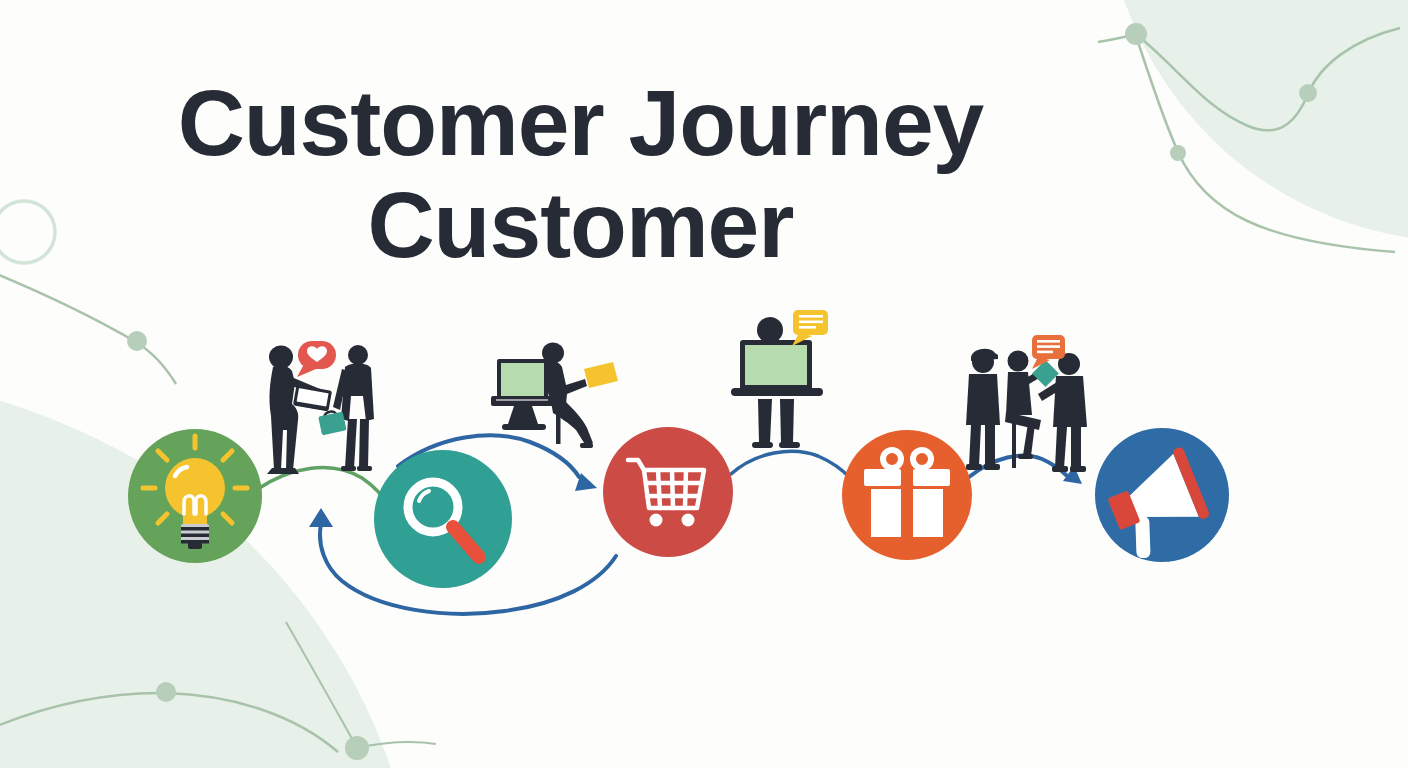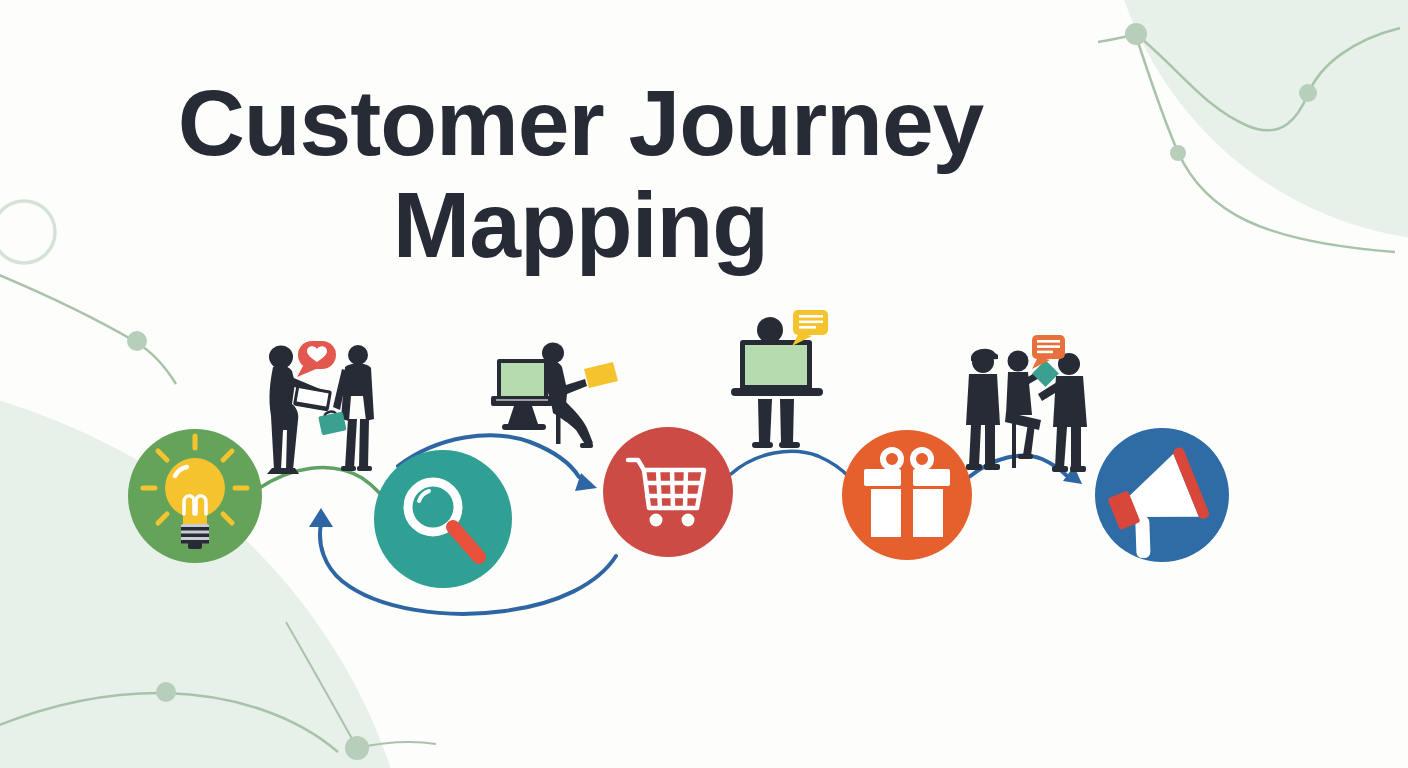--- a/index.html
+++ b/index.html
@@ -244,16 +244,16 @@
       <rect class="f-obub" x="1032" y="335" width="33" height="24" rx="5"></rect>
       <rect class="f-white" x="1037" y="340" width="23" height="2.6"></rect>
       <rect class="f-white" x="1037" y="345.3" width="23" height="2.6"></rect>
       <rect class="f-white" x="1037" y="350.6" width="16" height="2.6"></rect>
     </g>
   </g>
 </svg>
 
 <div class="title">
   <div>Customer Journey</div>
-  <div>Mapping</div>
+  <div>Customer</div>
 </div>
 
 </div>
 
 </body></html>

